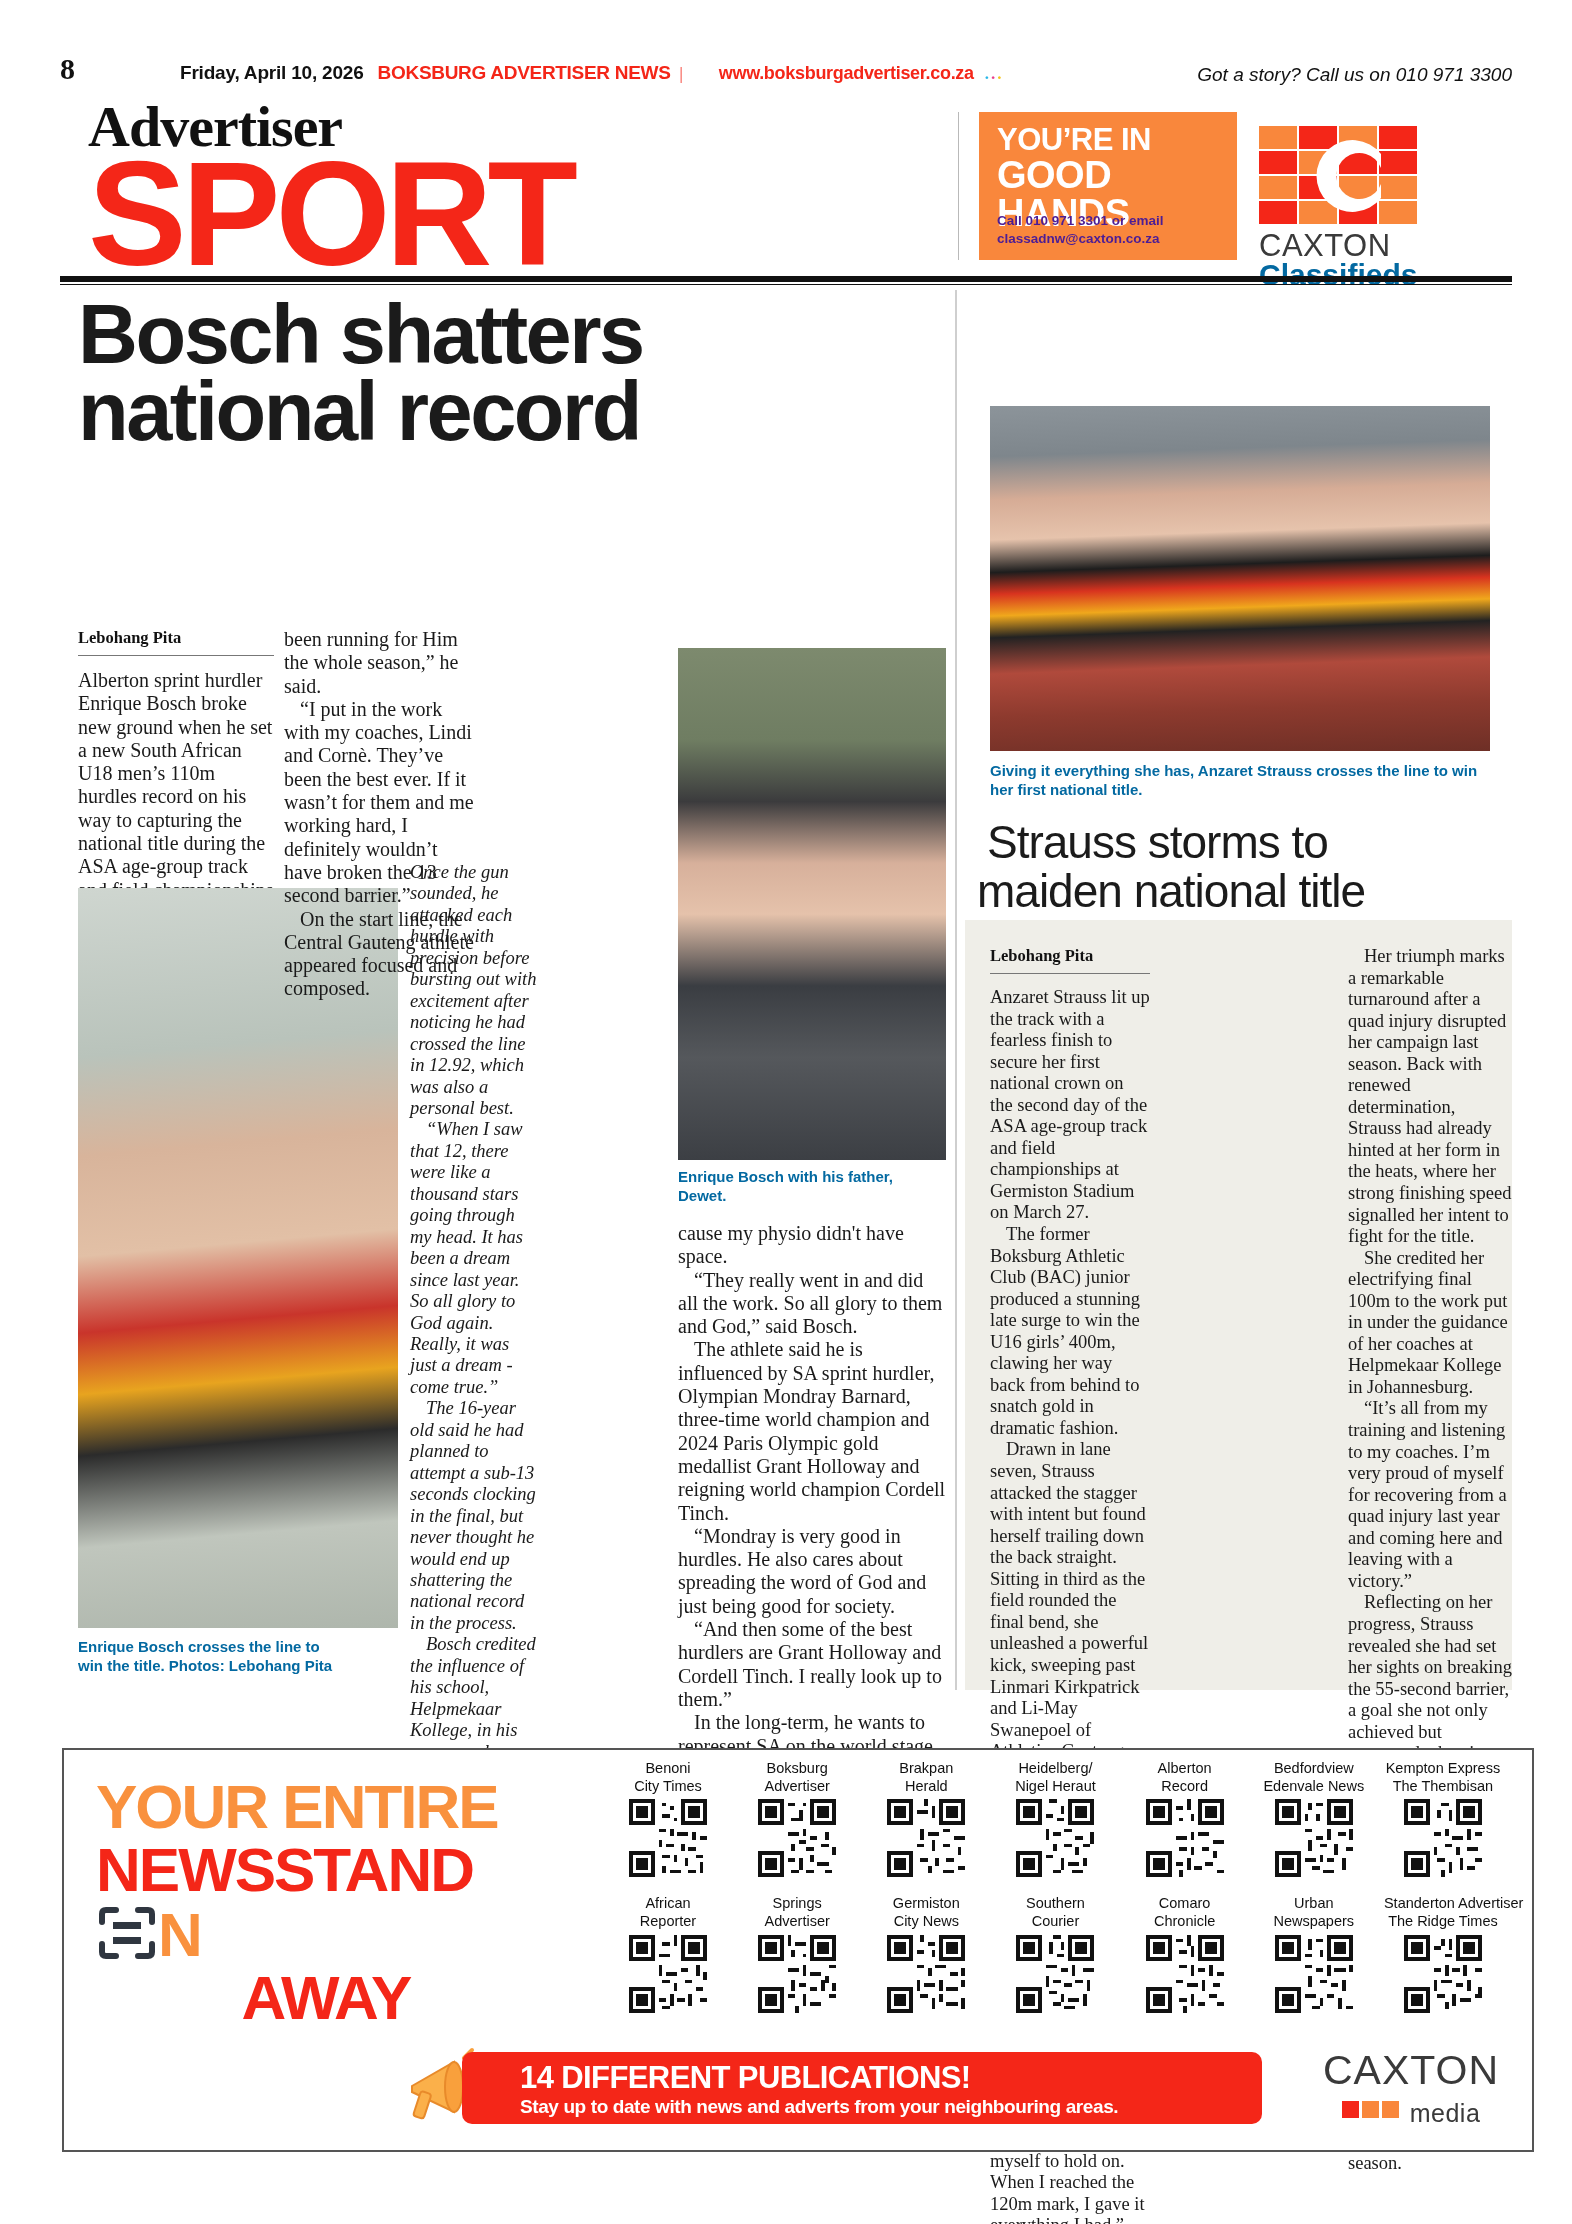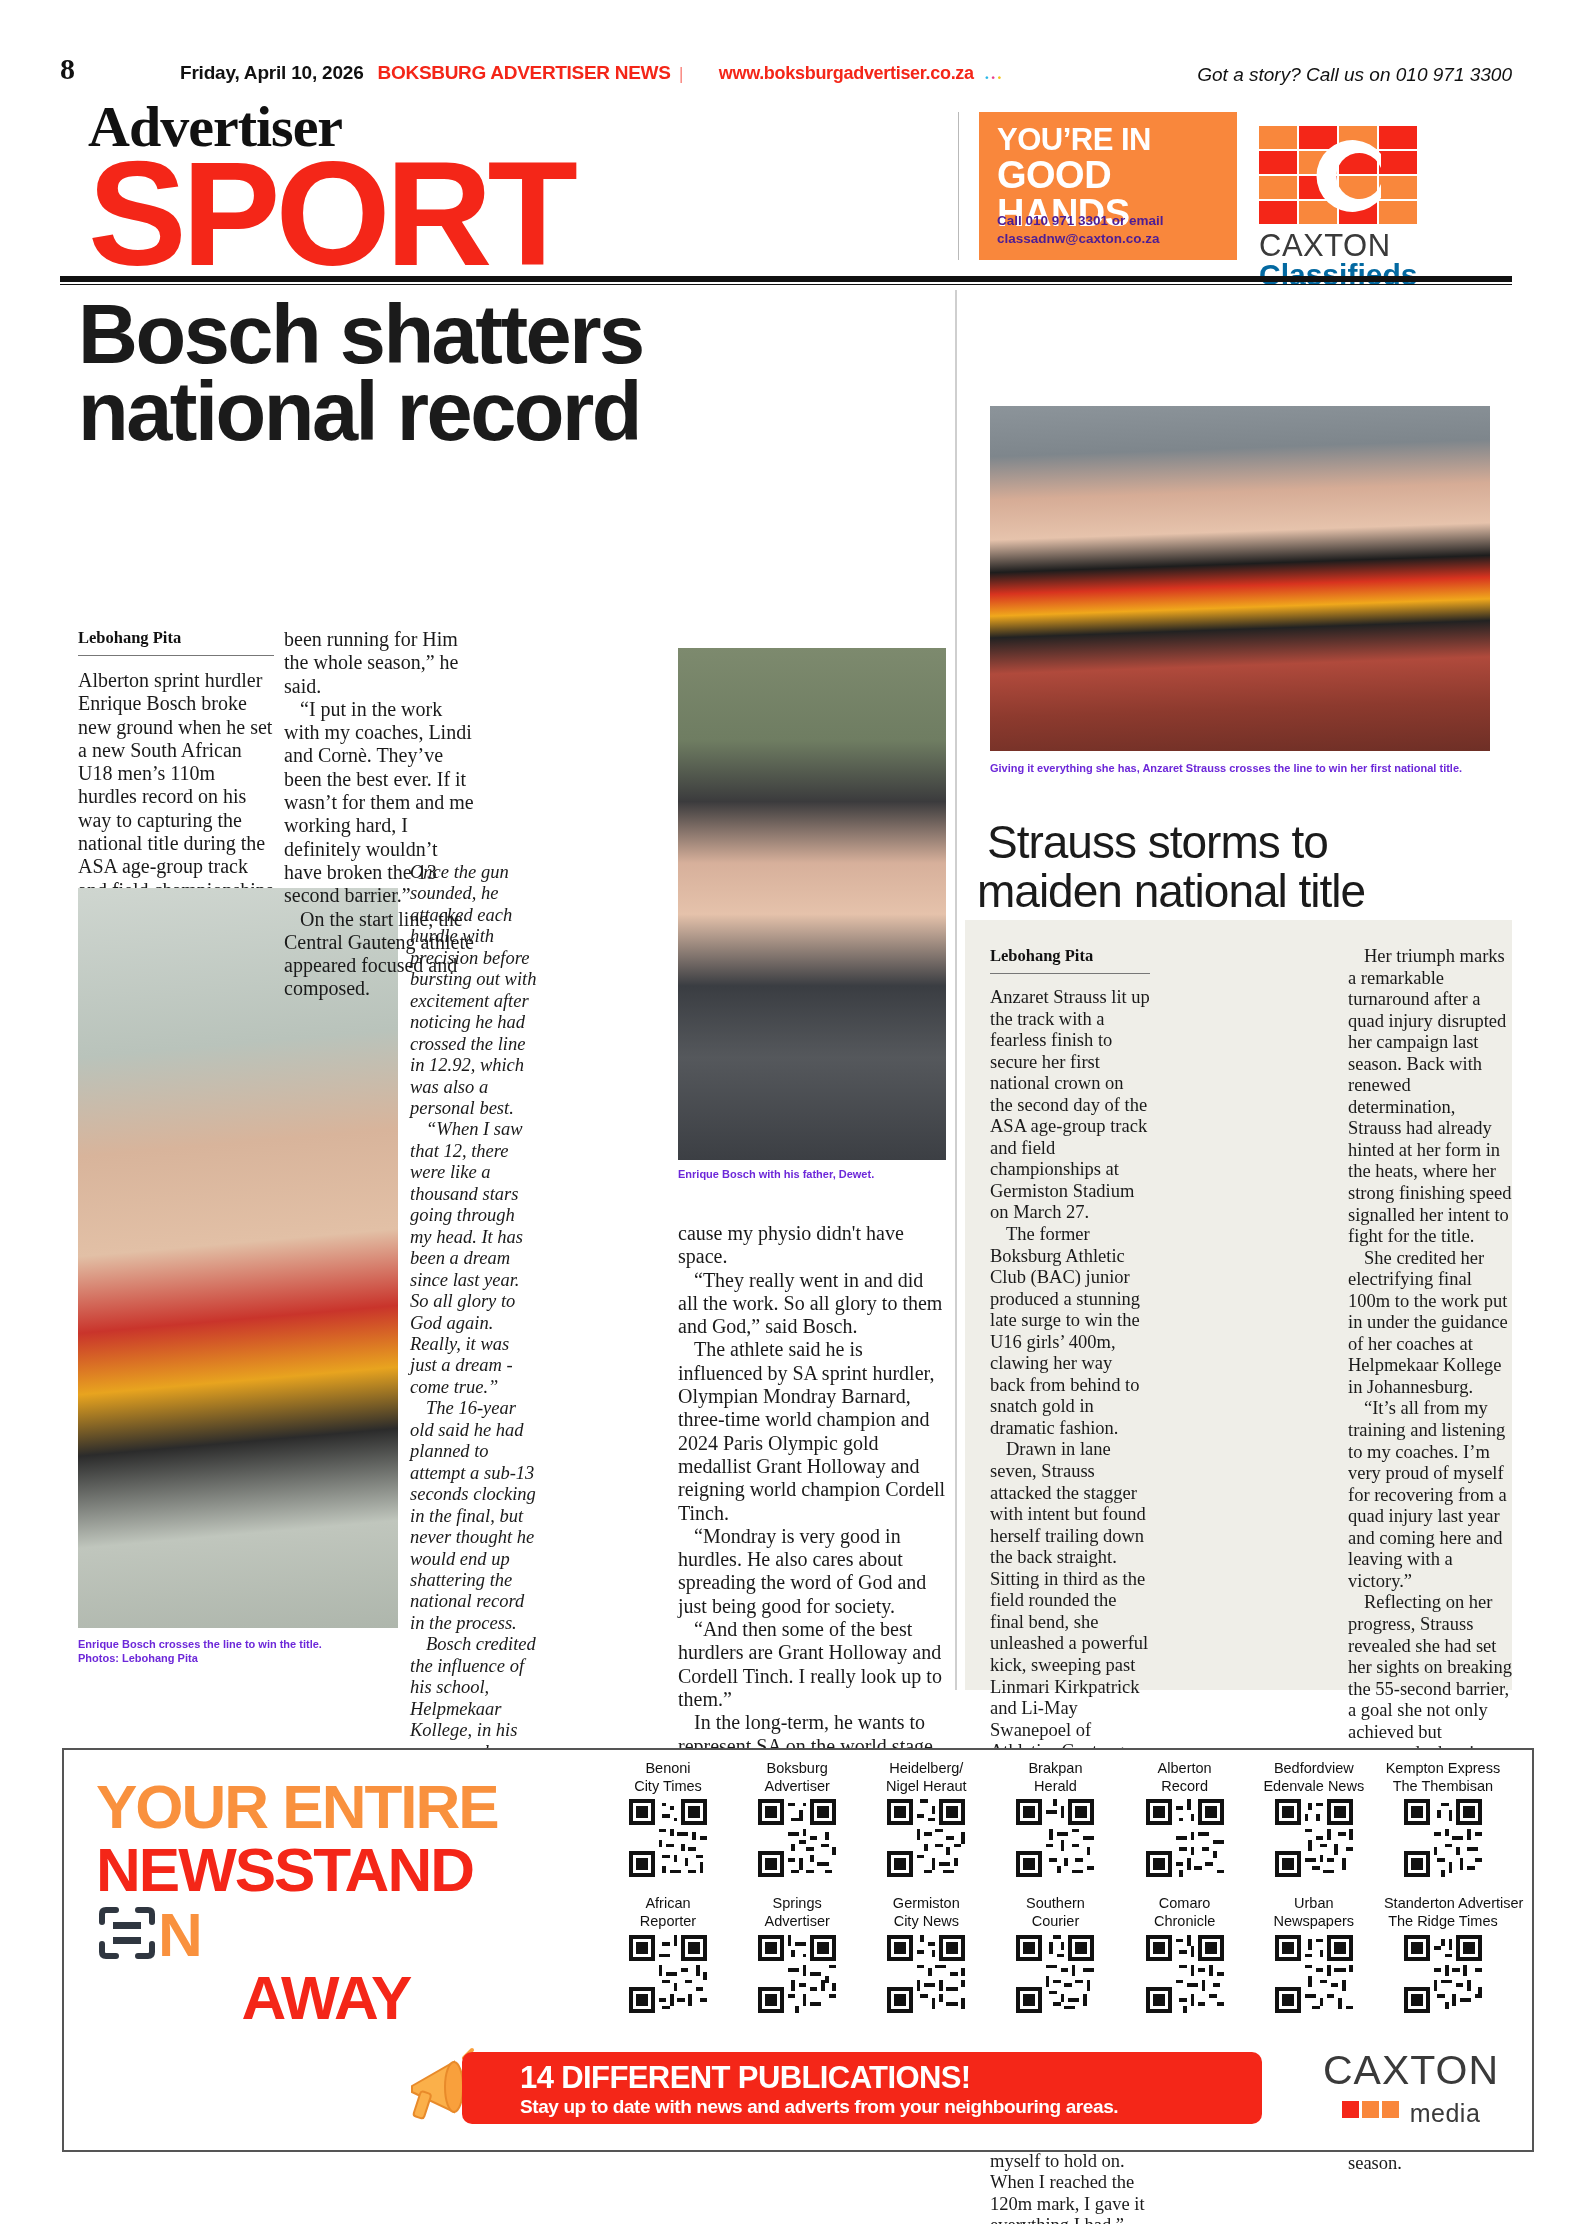--- a/index.html
+++ b/index.html
@@ -46,21 +46,21 @@
   .byline{font-family:"Liberation Serif",serif;font-weight:bold;font-size:16.5px;color:#111;}
   .byrule{height:1px;background:#777;margin:7px 0 13px 0;}
   .body{font-family:"Liberation Serif",serif;font-size:20px;line-height:1.165;color:#1a1a1a;text-align:left;}
   .body p{margin:0;text-indent:16px;}
   .body p.first{text-indent:0;}
 
   .colA{position:absolute;left:78px;top:628px;width:196px;}
   .colB{position:absolute;left:284px;top:628px;width:196px;}
 
   .photo{position:absolute;background:#cfcfcf;overflow:hidden;}
-  .cap{font-family:"Liberation Sans",sans-serif;font-weight:bold;font-size:11px;line-height:1.25;color:#6d28d9;}
+  .cap{font-family:"Liberation Sans",sans-serif;font-weight:bold;font-size:15px;line-height:1.25;color:#0369a1;}
 
   
   .ph-runner{background:linear-gradient(175deg,#cfd6d0 0%,#b9c3bb 22%,#d8b49b 35%,#e2c0a6 48%,#c9342b 58%,#e8a41f 66%,#2b2b2b 74%,#c0c6bd 86%,#aeb6ac 100%);}
   .ph-dad{background:linear-gradient(180deg,#7d8a6e 0%,#6f7d62 18%,#3b3b3d 30%,#d7b09b 42%,#e5c2ab 52%,#3a3d42 66%,#55585c 80%,#3c3f44 100%);}
   .ph-strauss{background:linear-gradient(178deg,#8c949a 0%,#7e868c 14%,#d6ac96 26%,#e6c3ac 37%,#1d1d1d 46%,#d8331f 52%,#f0a81c 58%,#222 64%,#b04a3c 74%,#8d3a2e 86%,#6e2f26 100%);}
 
   
   .rightpanel{position:absolute;left:965px;top:290px;width:547px;}
   .strauss-head{font-family:"Liberation Sans",sans-serif;font-size:46px;line-height:1.07;color:#1b1b1b;letter-spacing:-1px;font-weight:normal;}
   .tintbox{position:absolute;left:965px;top:920px;width:547px;height:770px;background:#efeee8;}
@@ -349,20 +349,61 @@
                 <rect x="11" y="16" width="1" height="3"></rect>
                 <rect x="14" y="15" width="1" height="2"></rect>
                 <rect x="16" y="17" width="3" height="1"></rect>
                 <rect x="9" y="19" width="2" height="1"></rect>
                 <rect x="13" y="19" width="2" height="1"></rect>
                 <rect x="18" y="19" width="2" height="1"></rect>
               </g>
             </svg>
         </div>
         <div class="qrcell">
+          <div class="qrlabel">Brakpan</div>
+          <div class="qrlabel">Herald</div>
+          <svg class="qrimg" viewBox="0 0 21 21" shape-rendering="crispEdges">
+              <rect width="21" height="21" fill="#fff"></rect>
+              <g fill="#111">
+                <rect x="0" y="0" width="7" height="1"></rect>
+                <rect x="0" y="6" width="7" height="1"></rect>
+                <rect x="0" y="0" width="1" height="7"></rect>
+                <rect x="6" y="0" width="1" height="7"></rect>
+                <rect x="2" y="2" width="3" height="3"></rect>
+                <rect x="14" y="0" width="7" height="1"></rect>
+                <rect x="14" y="6" width="7" height="1"></rect>
+                <rect x="14" y="0" width="1" height="7"></rect>
+                <rect x="20" y="0" width="1" height="7"></rect>
+                <rect x="16" y="2" width="3" height="3"></rect>
+                <rect x="0" y="14" width="7" height="1"></rect>
+                <rect x="0" y="20" width="7" height="1"></rect>
+                <rect x="0" y="14" width="1" height="7"></rect>
+                <rect x="6" y="14" width="1" height="7"></rect>
+                <rect x="2" y="16" width="3" height="3"></rect>
+                <rect x="10" y="0" width="1" height="2"></rect>
+                <rect x="8" y="3" width="3" height="1"></rect>
+                <rect x="12" y="2" width="1" height="3"></rect>
+                <rect x="9" y="8" width="1" height="3"></rect>
+                <rect x="11" y="9" width="3" height="1"></rect>
+                <rect x="15" y="8" width="2" height="1"></rect>
+                <rect x="18" y="10" width="3" height="1"></rect>
+                <rect x="8" y="12" width="2" height="1"></rect>
+                <rect x="12" y="11" width="1" height="3"></rect>
+                <rect x="15" y="12" width="2" height="1"></rect>
+                <rect x="19" y="13" width="1" height="2"></rect>
+                <rect x="9" y="16" width="2" height="1"></rect>
+                <rect x="11" y="18" width="1" height="2"></rect>
+                <rect x="13" y="16" width="1" height="2"></rect>
+                <rect x="16" y="16" width="2" height="1"></rect>
+                <rect x="15" y="19" width="3" height="1"></rect>
+                <rect x="19" y="18" width="2" height="1"></rect>
+              </g>
+            </svg>
+        </div>
+        <div class="qrcell">
           <div class="qrlabel">Heidelberg/</div>
           <div class="qrlabel">Nigel Heraut</div>
           <svg class="qrimg" viewBox="0 0 21 21" shape-rendering="crispEdges">
               <rect width="21" height="21" fill="#fff"></rect>
               <g fill="#111">
                 <rect x="0" y="0" width="7" height="1"></rect>
                 <rect x="0" y="6" width="7" height="1"></rect>
                 <rect x="0" y="0" width="1" height="7"></rect>
                 <rect x="6" y="0" width="1" height="7"></rect>
                 <rect x="2" y="2" width="3" height="3"></rect>
@@ -392,61 +433,20 @@
                 <rect x="8" y="15" width="2" height="1"></rect>
                 <rect x="12" y="16" width="1" height="3"></rect>
                 <rect x="14" y="17" width="3" height="1"></rect>
                 <rect x="18" y="16" width="1" height="2"></rect>
                 <rect x="10" y="19" width="2" height="1"></rect>
                 <rect x="15" y="19" width="3" height="1"></rect>
               </g>
             </svg>
         </div>
         <div class="qrcell">
-          <div class="qrlabel">Brakpan</div>
-          <div class="qrlabel">Herald</div>
-          <svg class="qrimg" viewBox="0 0 21 21" shape-rendering="crispEdges">
-              <rect width="21" height="21" fill="#fff"></rect>
-              <g fill="#111">
-                <rect x="0" y="0" width="7" height="1"></rect>
-                <rect x="0" y="6" width="7" height="1"></rect>
-                <rect x="0" y="0" width="1" height="7"></rect>
-                <rect x="6" y="0" width="1" height="7"></rect>
-                <rect x="2" y="2" width="3" height="3"></rect>
-                <rect x="14" y="0" width="7" height="1"></rect>
-                <rect x="14" y="6" width="7" height="1"></rect>
-                <rect x="14" y="0" width="1" height="7"></rect>
-                <rect x="20" y="0" width="1" height="7"></rect>
-                <rect x="16" y="2" width="3" height="3"></rect>
-                <rect x="0" y="14" width="7" height="1"></rect>
-                <rect x="0" y="20" width="7" height="1"></rect>
-                <rect x="0" y="14" width="1" height="7"></rect>
-                <rect x="6" y="14" width="1" height="7"></rect>
-                <rect x="2" y="16" width="3" height="3"></rect>
-                <rect x="10" y="0" width="1" height="2"></rect>
-                <rect x="8" y="3" width="3" height="1"></rect>
-                <rect x="12" y="2" width="1" height="3"></rect>
-                <rect x="9" y="8" width="1" height="3"></rect>
-                <rect x="11" y="9" width="3" height="1"></rect>
-                <rect x="15" y="8" width="2" height="1"></rect>
-                <rect x="18" y="10" width="3" height="1"></rect>
-                <rect x="8" y="12" width="2" height="1"></rect>
-                <rect x="12" y="11" width="1" height="3"></rect>
-                <rect x="15" y="12" width="2" height="1"></rect>
-                <rect x="19" y="13" width="1" height="2"></rect>
-                <rect x="9" y="16" width="2" height="1"></rect>
-                <rect x="11" y="18" width="1" height="2"></rect>
-                <rect x="13" y="16" width="1" height="2"></rect>
-                <rect x="16" y="16" width="2" height="1"></rect>
-                <rect x="15" y="19" width="3" height="1"></rect>
-                <rect x="19" y="18" width="2" height="1"></rect>
-              </g>
-            </svg>
-        </div>
-        <div class="qrcell">
           <div class="qrlabel">Alberton</div>
           <div class="qrlabel">Record</div>
           <svg class="qrimg" viewBox="0 0 21 21" shape-rendering="crispEdges">
               <rect width="21" height="21" fill="#fff"></rect>
               <g fill="#111">
                 <rect x="0" y="0" width="7" height="1"></rect>
                 <rect x="0" y="6" width="7" height="1"></rect>
                 <rect x="0" y="0" width="1" height="7"></rect>
                 <rect x="6" y="0" width="1" height="7"></rect>
                 <rect x="2" y="2" width="3" height="3"></rect>

